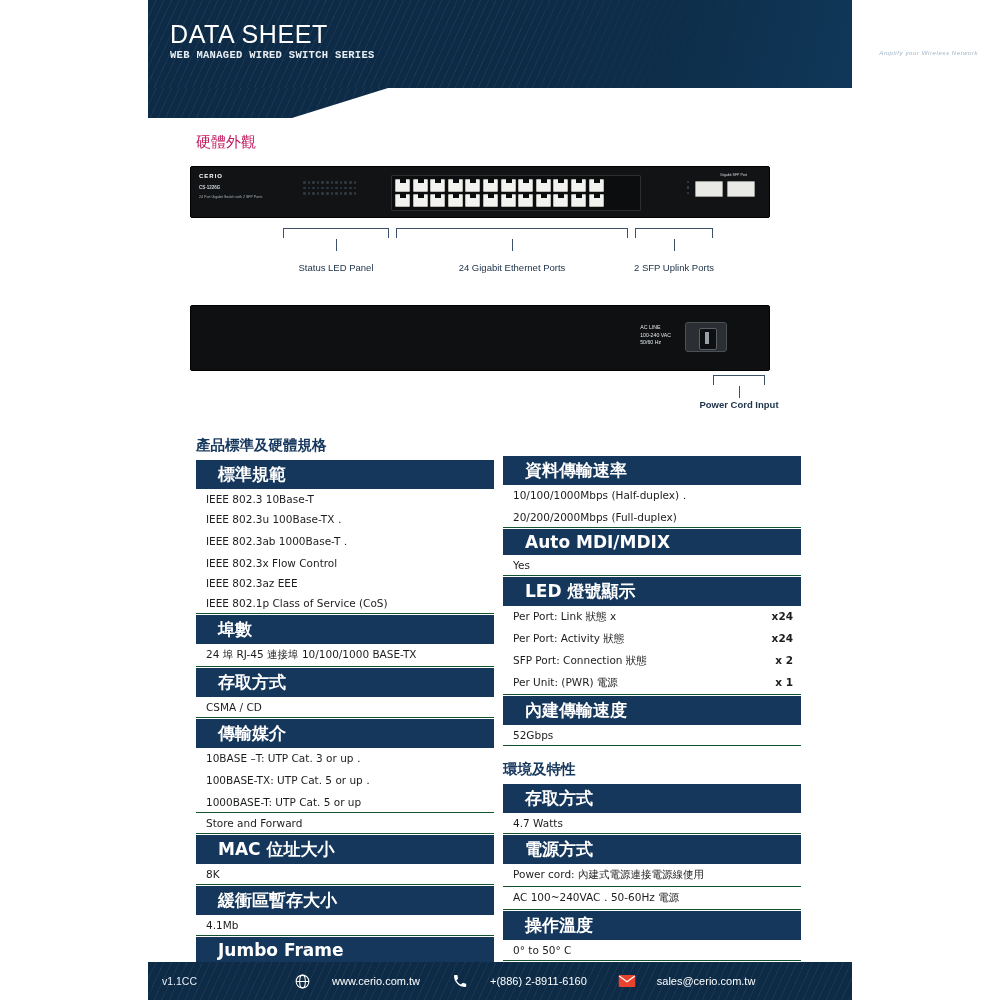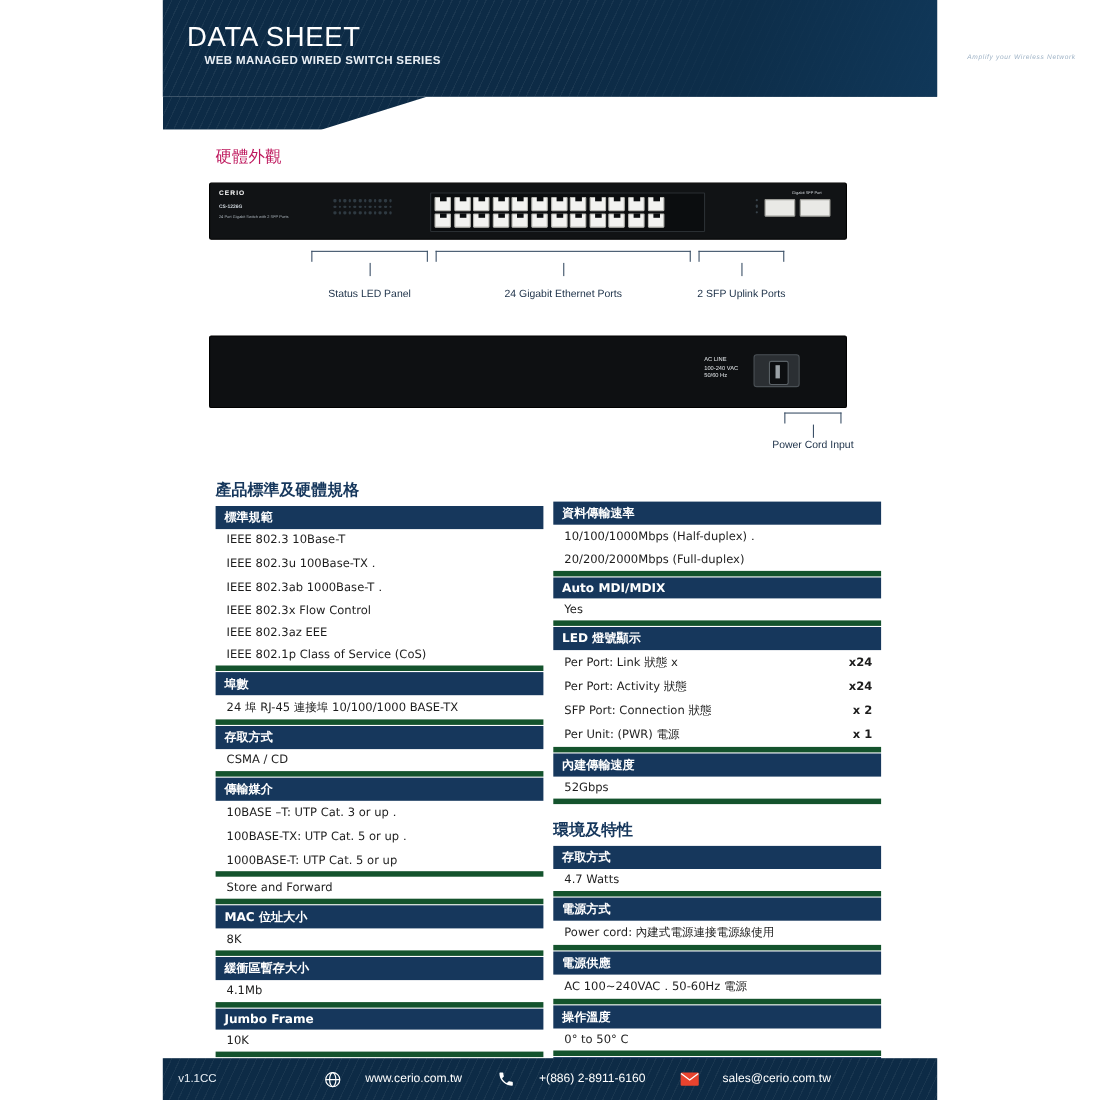--- a/index.html
+++ b/index.html
@@ -33,23 +33,24 @@
     background-image:
       repeating-linear-gradient(115deg, rgba(255,255,255,0.05) 0px, rgba(255,255,255,0.05) 1px, rgba(255,255,255,0) 1px, rgba(255,255,255,0) 7px);
     clip-path: polygon(0 0, 100% 0, 60% 100%, 0 100%);
   }
   .header-title {
     position: absolute; left: 170px; top: 20px;
     color: #ffffff; font-size: 25px; letter-spacing: 0.6px; font-weight: 400;
     z-index: 3;
   }
   .header-sub {
-    position: absolute; left: 186px; top: 49px;
+    position: absolute; left: 170px; top: 49px;
     color: #e8eef4; font-size: 10.5px; letter-spacing: 0.3px; font-weight: 700;
     z-index: 3;
+    font-family: Liberation Mono, monospace;
   }
   .logo {
     position:absolute; right: 22px; top: 20px; z-index: 4; text-align: right;
   }
   .logo-text {
     color:#ffffff; font-size: 24px; font-weight: 700; letter-spacing: 2px;
     font-family: "DejaVu Sans", sans-serif;
   }
   .logo-tag {
     color:#9fb3c6; font-size: 6px; letter-spacing: .6px; margin-top: 2px;
@@ -121,25 +122,25 @@
   .col { position:absolute; width:298px; }
   .col-left { left:196px; top:436px; }
   .col-right { left:503px; top:436px; }
 
   .tbl-title {
     text-align:left; color:#16375c; font-weight:700; font-size:14.5px;
     margin-bottom:5px;
     font-family:"DejaVu Sans","Liberation Sans",sans-serif;
   }
   .hdr {
-    background:#16375c; color:#ffffff; font-size:11px; font-weight:700;
-    padding:3px 8px; margin-top:1px;
+    background:#16375c; color:#ffffff; font-size:17px; font-weight:700;
+    padding:3px 22px; margin-top:1px;
     font-family:"DejaVu Sans","Liberation Sans",sans-serif;
   }
-  .rowbox { border-bottom:5px solid #14532d; }
+  .rowbox { border-bottom:1px solid #14532d; }
   .row {
     display:flex; justify-content:space-between; align-items:baseline;
     font-size:10.5px; color:#1d1d1d; padding:4px 8px 4px 10px;
     font-family:"DejaVu Sans","Liberation Sans",sans-serif;
   }
   .row .v { font-weight:700; padding-left:10px; white-space:nowrap; }
   .row.plain { display:block; }
 
   
   .footer {
@@ -284,21 +285,21 @@
     <div class="ac-text">
       <div>AC LINE</div>
       <div>100-240 VAC</div>
       <div>50/60 Hz</div>
     </div>
     <div class="ac-socket"></div>
   </div>
   <div class="bracket" style="left:713px; top:375px; width:52px;">
       <span class="stem"></span>
     </div>
-  <div class="blabel" style="left:672px; top:399px; width:134px;">Power Cord Input</div>
+  <div class="blabel" style="left:672px; top:399px; width:134px;font-weight:bold;">Power Cord Input</div>
 
   <div class="col col-left">
     <div class="tbl-title">產品標準及硬體規格</div>
 
     <div class="hdr">標準規範</div>
     <div class="rowbox">
       <div class="row plain">IEEE 802.3 10Base-T</div>
       <div class="row plain">IEEE 802.3u 100Base-TX．</div>
       <div class="row plain">IEEE 802.3ab 1000Base-T．</div>
       <div class="row plain">IEEE 802.3x Flow Control</div>
@@ -385,21 +386,20 @@
     <div class="hdr">存取方式</div>
     <div class="rowbox">
       <div class="row plain">4.7 Watts</div>
     </div>
 
     <div class="hdr">電源方式</div>
     <div class="rowbox">
       <div class="row plain">Power cord: 內建式電源連接電源線使用</div>
     </div>
 
-    <div class="hdr">電源供應</div>
     <div class="rowbox">
       <div class="row plain">AC 100~240VAC．50-60Hz 電源</div>
     </div>
 
     <div class="hdr">操作溫度</div>
     <div class="rowbox">
       <div class="row plain">0° to 50° C</div>
     </div>
 
     <div class="hdr">儲存溫度</div>

